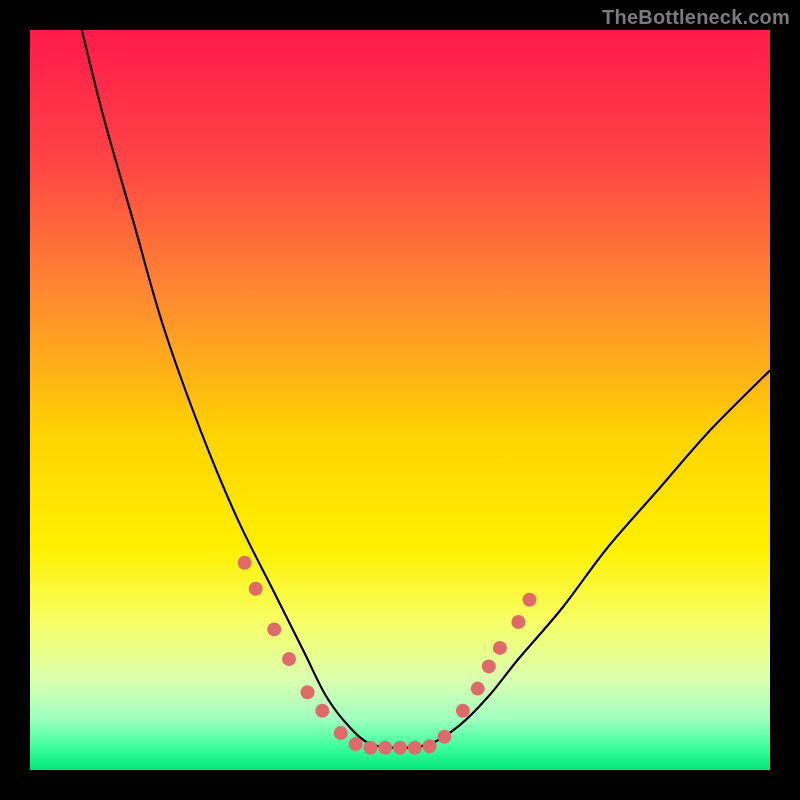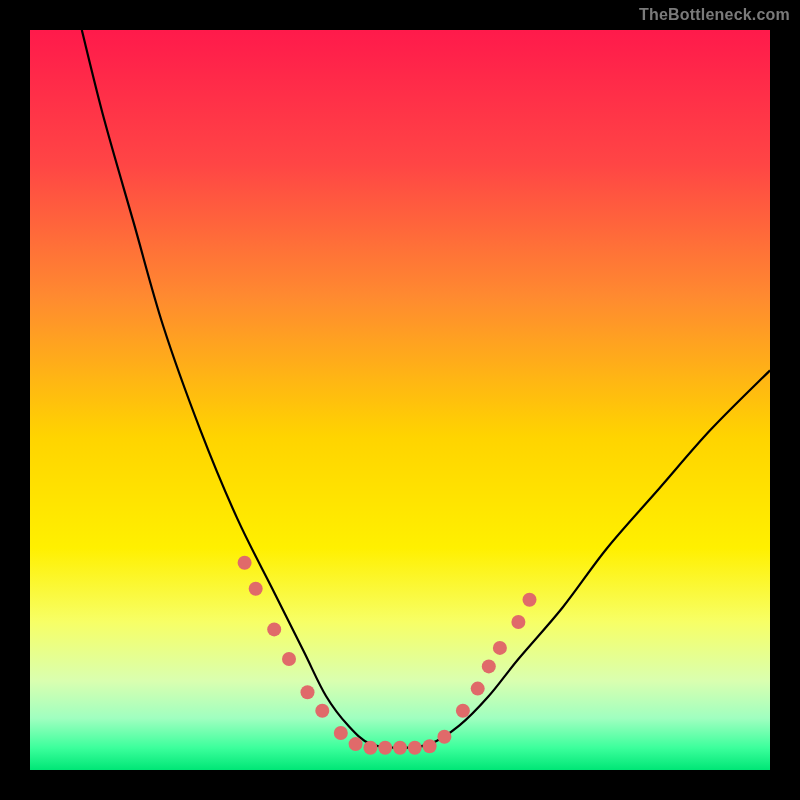--- a/index.html
+++ b/index.html
@@ -22,21 +22,21 @@
     left: 30px;
     top: 30px;
     width: 740px;
     height: 740px;
     overflow: hidden;
   }
   .watermark {
     position: absolute;
     top: 6px;
     right: 10px;
-    font-size: 16px;
+    font-size: 20px;
     font-weight: 600;
     color: #7a7a7a;
     letter-spacing: 0.2px;
     user-select: none;
   }
   svg { display: block; }
 </style>
 </head>
 <body>
 

